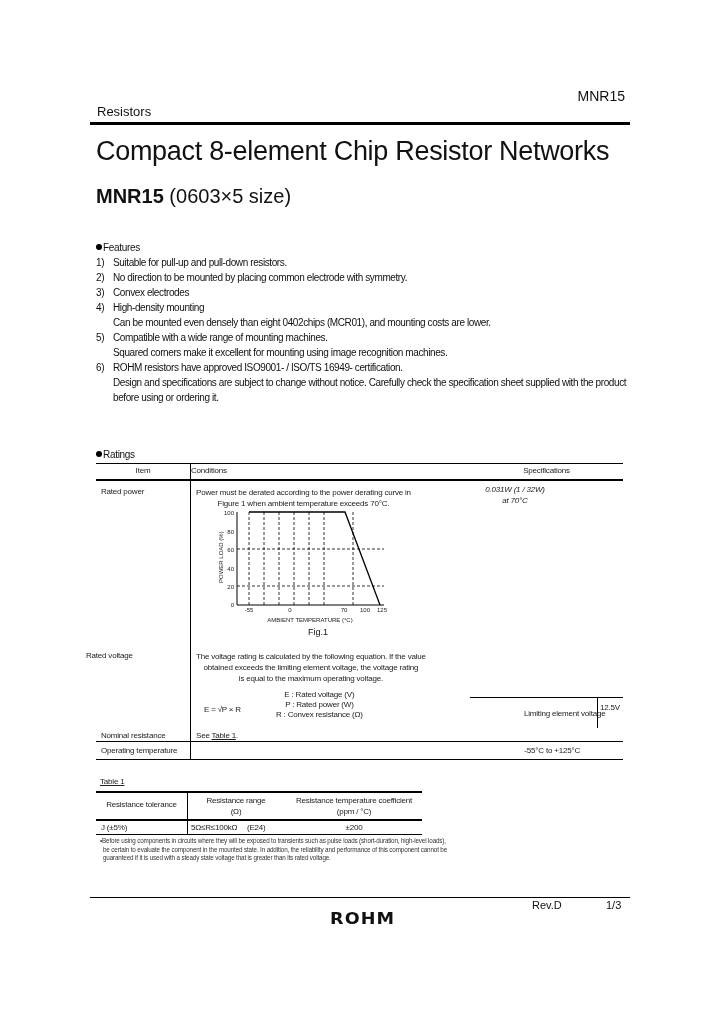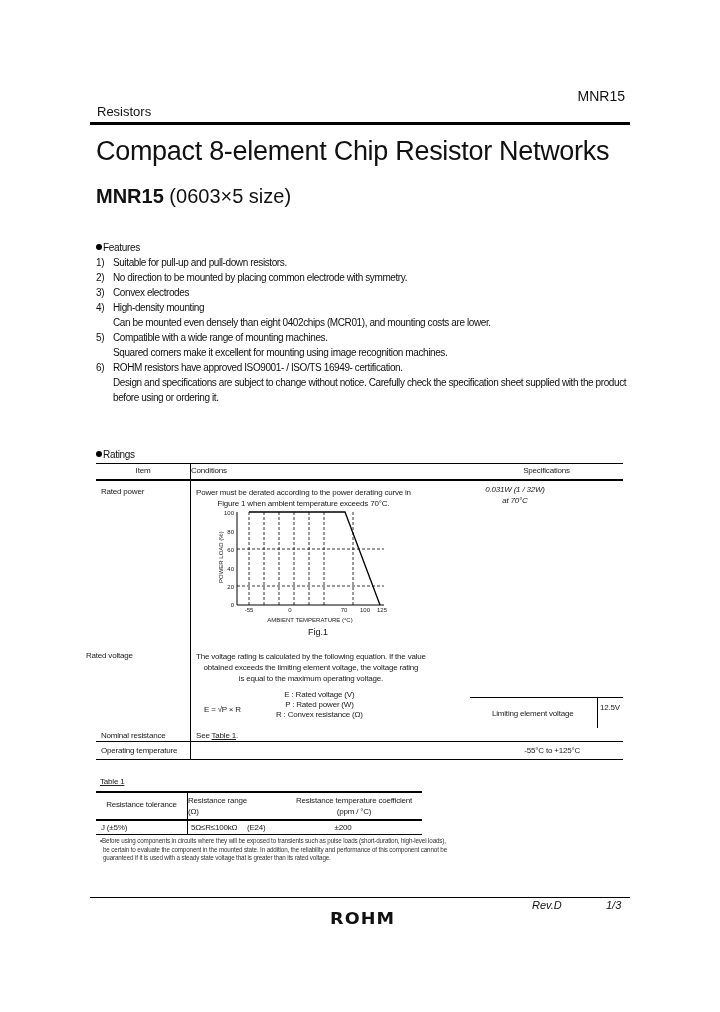--- a/index.html
+++ b/index.html
@@ -15,21 +15,21 @@
   .sec-h { font-size: 10px; font-weight: normal; letter-spacing: -0.3px; }
   .sec-h .dot { display:inline-block; width:6px; height:6px; border-radius:50%; background:#000; margin-right:1px; vertical-align: 1px;}
   .feat { left: 96px; top: 240px; width: 540px; font-size: 10px; line-height: 15px; letter-spacing: -0.4px; }
   .feat .item { display: flex; }
   .feat .num { width: 17px; flex: none; }
   .feat .sub { padding-left: 17px; }
   .line { background: #000; position: absolute; }
   .small { font-size: 8px; color: #222; letter-spacing: -0.2px; text-align: center; }
   .chart { left: 212px; top: 505px; width: 190px; height: 140px; }
   .rohm { left: 333px; top: 909px; font-family: "DejaVu Sans", sans-serif; font-weight: bold; font-size: 16px; letter-spacing: 1px; transform: scaleX(1.1); }
-  .footer-txt { font-size: 11px; font-style: italic; }
+  .footer-txt { font-size: 11px; }
 </style>
 </head>
 <body>
 
 <div class="abs part-top">MNR15</div>
 <div class="abs category">Resistors</div>
 <div class="abs rule-thick" style="top:122px;height:3px;"></div>
 <div class="abs title">Compact 8-element Chip Resistor Networks</div>
 <div class="abs subtitle"><b>MNR15</b><span> (0603×5 size)</span></div>
 
@@ -127,49 +127,49 @@
   <div>is equal to the maximum operating voltage.</div>
 </div>
 <div class="abs small" style="left:204px;top:705px;">E = √P × R</div>
 <div class="abs small" style="left:276px;top:690px;line-height:10px;">
   <div>E : Rated voltage (V)</div>
   <div>P : Rated power (W)</div>
   <div>R : Convex resistance (Ω)</div>
 </div>
 <div class="line" style="left:470px;top:697px;width:153px;height:1px;"></div>
 <div class="line" style="left:597px;top:697px;width:1px;height:31px;"></div>
-<div class="abs small" style="left:452px;top:709px;padding-left:40px;">Limiting element voltage</div>
+<div class="abs small" style="left:484px;top:709px;padding-left:40px;">Limiting element voltage</div>
 <div class="abs small" style="left:600px;top:703px;">12.5V</div>
 
 <div class="abs small" style="left:101px;top:731px;">Nominal resistance</div>
 <div class="abs small" style="left:196px;top:731px;"><span>See </span><span style="text-decoration:underline;">Table 1</span><span>.</span></div>
 
 <div class="abs small" style="left:101px;top:746px;">Operating temperature</div>
 <div class="abs small" style="left:470px;top:746px;width:110px;text-align:right;">-55°C to +125°C</div>
 
 <div class="abs small" style="left:100px;top:777px;text-decoration:underline;">Table 1</div>
 <div class="line" style="left:96px;top:791px;width:326px;height:2px;"></div>
 <div class="line" style="left:96px;top:819px;width:326px;height:2px;"></div>
 <div class="line" style="left:96px;top:834px;width:326px;height:1px;"></div>
 <div class="line" style="left:187px;top:791px;width:1px;height:44px;"></div>
 
 <div class="abs small" style="left:96px;top:800px;width:91px;">Resistance tolerance</div>
-<div class="abs small" style="left:188px;top:795px;width:96px;text-align:left;line-height:11px;">
+<div class="abs small" style="left:188px;top:795px;width:96px;text-align:center;line-height:11px;">
   <div>Resistance range</div>
   <div>(Ω)</div>
 </div>
 <div class="abs small" style="left:284px;top:795px;width:140px;text-align:center;line-height:11px;">
   <div>Resistance temperature coefficient</div>
   <div>(ppm / °C)</div>
 </div>
 
 <div class="abs small" style="left:101px;top:823px;">J (±5%)</div>
 <div class="abs small" style="left:191px;top:823px;">5Ω≤R≤100kΩ</div>
 <div class="abs small" style="left:247px;top:823px;">(E24)</div>
-<div class="abs small" style="left:273px;top:823px;width:140px;">±200</div>
+<div class="abs small" style="left:284px;top:823px;width:140px;">±200</div>
 
 <div class="abs" style="left:100px;top:837px;font-size:6.3px;line-height:8.5px;color:#333;letter-spacing:-0.15px;">
   <div>•Before using components in circuits where they will be exposed to transients such as pulse loads (short-duration, high-level loads),</div>
   <div style="padding-left:3px;">be certain to evaluate the component in the mounted state. In addition, the reliability and performance of this component cannot be</div>
   <div style="padding-left:3px;">guaranteed if it is used with a steady state voltage that is greater than its rated voltage.</div>
 </div>
 
 <div class="abs rule-thick" style="top:897px;height:1px;"></div>
 <div class="abs rohm">ROHM</div>
 <div class="abs footer-txt" style="left:532px;top:899px;">Rev.D</div>

